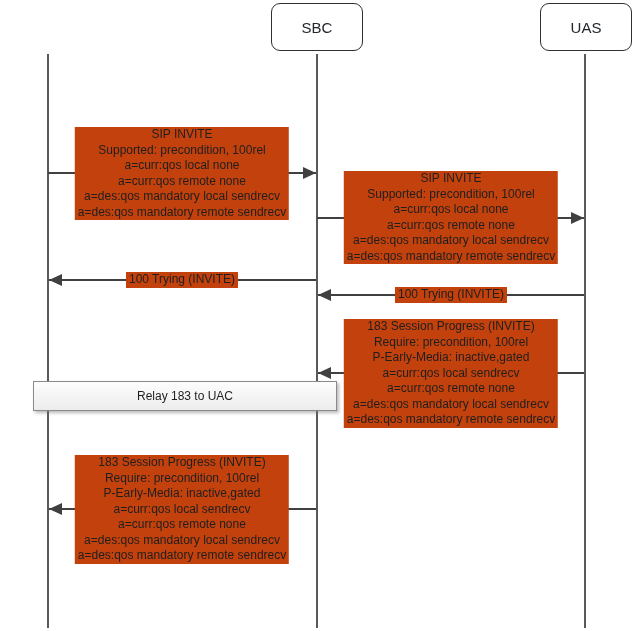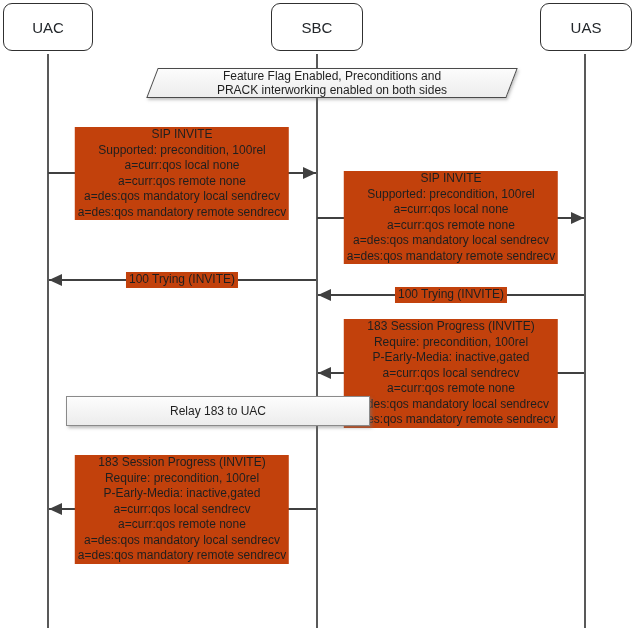--- a/index.html
+++ b/index.html
@@ -79,35 +79,27 @@
 </style>
 </head>
 <body>
 
 <div id="canvas">
 
   <div class="lifeline" style="left:47px;"></div>
   <div class="lifeline" style="left:316px;"></div>
   <div class="lifeline" style="left:584px;"></div>
 
-  <div class="participant" style="left:3px;   width:90px;">
-    <span>UAC</span>
-  </div>
   <div class="participant" style="left:271px; width:92px;">
     <span>SBC</span>
   </div>
   <div class="participant" style="left:540px; width:92px;">
     <span>UAS</span>
   </div>
 
-  <div class="note-wrap">
-    <div class="note-bg"></div>
-    <div class="note-text">Feature Flag Enabled, Preconditions and
-PRACK interworking enabled on both sides</div>
-  </div>
 
   <div class="msg-line" style="left:48px; top:172px; width:268px;"></div>
   <div class="head-right" style="left:303px; top:167px;"></div>
   <div class="msg-text" style="left:182px; top:127px;">SIP INVITE
 Supported: precondition, 100rel
 a=curr:qos local none
 a=curr:qos remote none
 a=des:qos mandatory local sendrecv
 a=des:qos mandatory remote sendrecv</div>
 
@@ -131,21 +123,21 @@
   <div class="msg-line" style="left:318px; top:372px; width:266px;"></div>
   <div class="head-left" style="left:318px; top:367px;"></div>
   <div class="msg-text" style="left:451px; top:319px;">183 Session Progress (INVITE)
 Require: precondition, 100rel
 P-Early-Media: inactive,gated
 a=curr:qos local sendrecv
 a=curr:qos remote none
 a=des:qos mandatory local sendrecv
 a=des:qos mandatory remote sendrecv</div>
 
-  <div class="action-box" style="top:396px;margin-left:33px;">
+  <div class="action-box" style="top:381px;">
     <span>Relay 183 to UAC</span>
   </div>
 
   <div class="msg-line" style="left:49px; top:508px; width:267px;"></div>
   <div class="head-left" style="left:49px; top:503px;"></div>
   <div class="msg-text" style="left:182px; top:455px;">183 Session Progress (INVITE)
 Require: precondition, 100rel
 P-Early-Media: inactive,gated
 a=curr:qos local sendrecv
 a=curr:qos remote none

